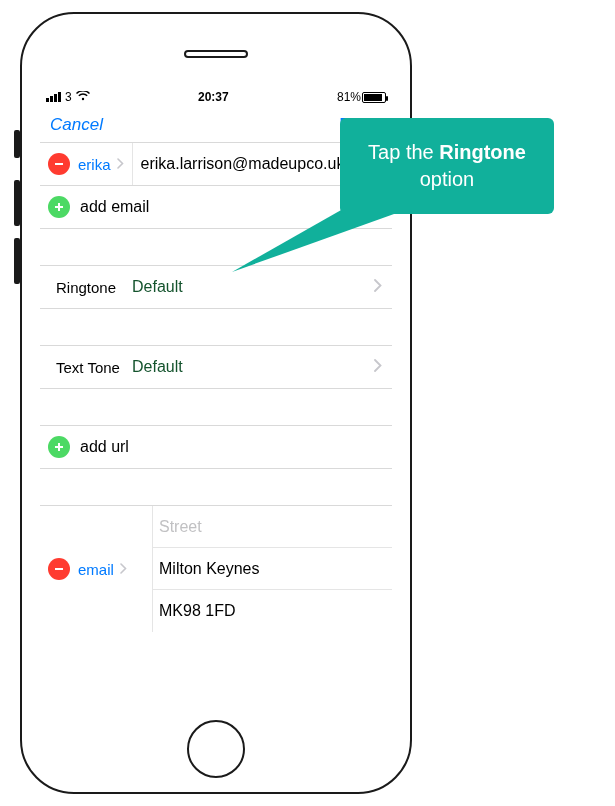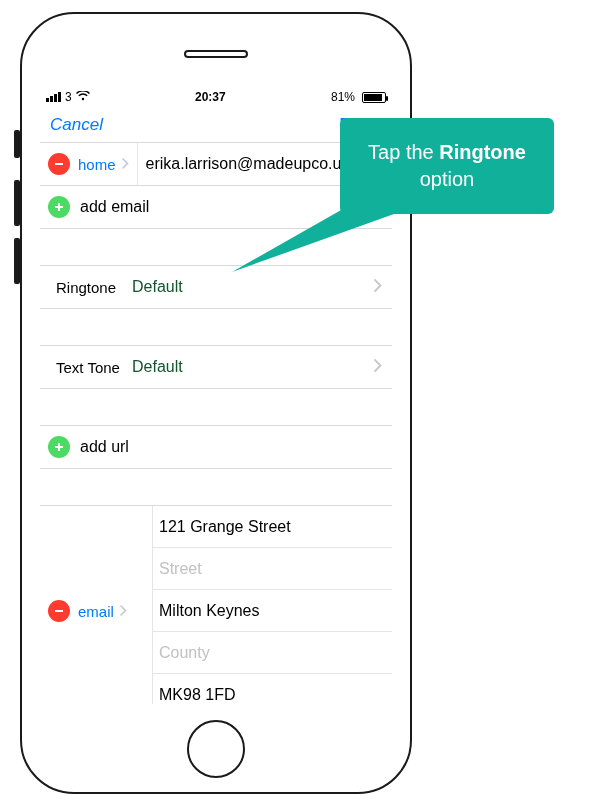--- a/index.html
+++ b/index.html
@@ -65,21 +65,21 @@
   .status {
     height: 22px;
     display: flex;
     align-items: center;
     justify-content: space-between;
     font-size: 12px;
     color: #000;
     padding: 0 6px;
   }
   .status-left { display:flex; align-items:center; gap:4px; }
-  .status-right { display:flex; align-items:center; gap:7px; }
+  .status-right { display:flex; align-items:center; gap:1px; }
   .bars { display:flex; align-items:flex-end; gap:1px; }
   .bars span { width:3px; background:#000; display:block; }
   .bars span:nth-child(1){height:4px;}
   .bars span:nth-child(2){height:6px;}
   .bars span:nth-child(3){height:8px;}
   .bars span:nth-child(4){height:10px;}
   .wifi-ic { display:inline-block; }
   .battery { width:24px; height:11px; border:1px solid #000; border-radius:2px; position:relative; }
   .battery::after{ content:""; position:absolute; right:-3px; top:3px; width:2px; height:5px; background:#000; border-radius:1px;}
   .battery-fill{ position:absolute; left:1px; top:1px; bottom:1px; width:80%; background:#000;}
@@ -212,21 +212,21 @@
       <span class="nav-done">Done</span>
     </div>
 
     <div class="sep"></div>
     <div class="row">
       <span class="circle red">
         <svg width="12" height="12" viewBox="0 0 12 12">
             <rect x="2" y="5" width="8" height="2" fill="#fff"></rect>
           </svg>
       </span>
-      <span class="fld-label">home</span>
+      <span class="fld-label">erika</span>
       <span class="sm-chevron">
         <svg width="7" height="11" viewBox="0 0 7 11">
             <path d="M1 1l4.5 4.5L1 10" stroke="#c7c7cc" stroke-width="1.6" fill="none" stroke-linecap="round"></path>
           </svg>
       </span>
       <span style="flex:1; border-left:1px solid #e5e5e5; padding-left:8px; height:42px; display:flex; align-items:center;">erika.larrison@madeupco.uk</span>
     </div>
     <div class="sep"></div>
 
     <div class="row">
@@ -291,24 +291,22 @@
             </svg>
         </span>
         <span class="fld-label">email</span>
         <span class="sm-chevron">
           <svg width="7" height="11" viewBox="0 0 7 11">
               <path d="M1 1l4.5 4.5L1 10" stroke="#c7c7cc" stroke-width="1.6" fill="none" stroke-linecap="round"></path>
             </svg>
         </span>
       </div>
       <div class="addr-fields">
-        <div class="addr-row">121 Grange Street</div>
         <div class="addr-row placeholder">Street</div>
         <div class="addr-row">Milton Keynes</div>
-        <div class="addr-row placeholder">County</div>
         <div class="addr-row">MK98 1FD</div>
       </div>
     </div>
 
   </div>
 
   <div class="home-btn"></div>
 </div>
 
 <svg class="tail-svg" width="200" height="120">

